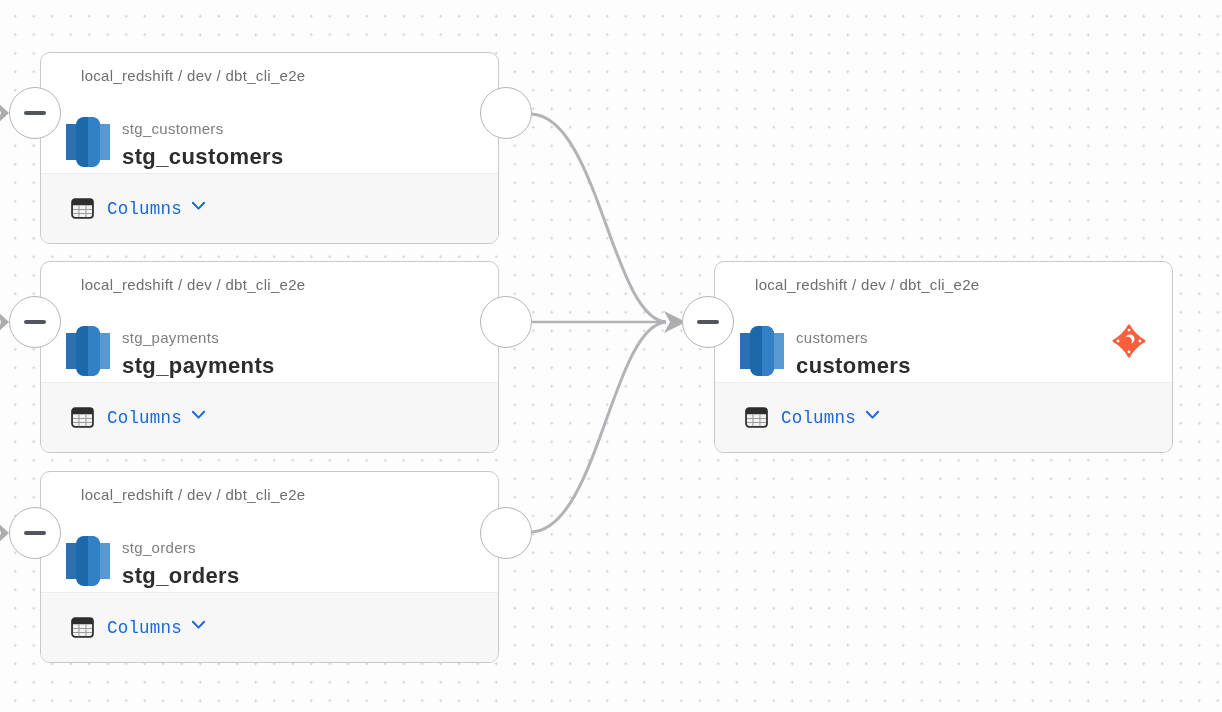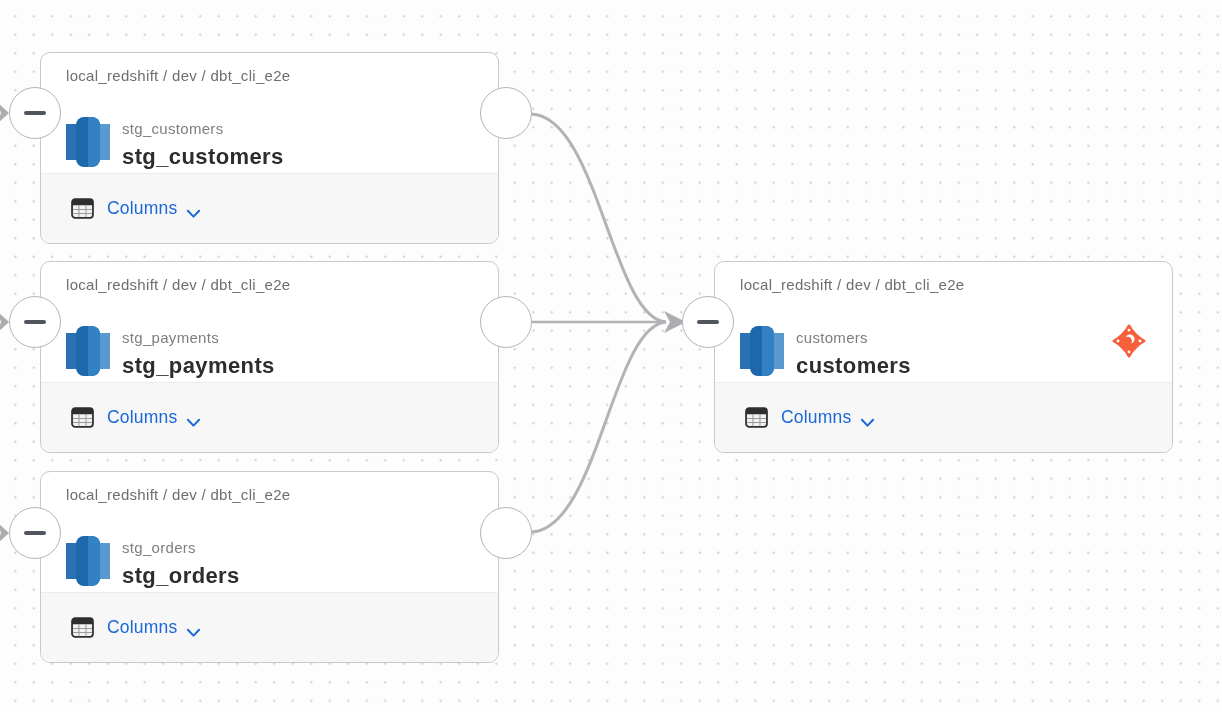--- a/index.html
+++ b/index.html
@@ -19,38 +19,38 @@
   svg.edges path{stroke:#b3b3b7;stroke-width:3;fill:none;}
   svg.edges .straight{stroke-width:2.6;}
   svg.edges polygon{fill:#adadb1;}
 
   .node{
     position:absolute;width:459px;height:192px;box-sizing:border-box;
     background:#fff;border:1.5px solid #c9c9cb;border-radius:10px;
     z-index:2;
   }
   .crumb{
-    position:absolute;left:25px;top:14px;
+    position:absolute;left:40px;top:14px;
     font-size:15px;color:#6e6e70;letter-spacing:.3px;white-space:nowrap;
   }
   .main-row{position:absolute;left:25px;top:64px;display:flex;gap:12px;align-items:flex-start;}
   .rs-icon{width:44px;height:50px;display:block;}
   .names{padding-top:2px;}
   .sub{font-size:15px;line-height:20px;color:#7e7e82;letter-spacing:.3px;}
   .title{font-size:22px;line-height:29px;margin-top:3px;color:#2d2d30;font-weight:700;letter-spacing:.4px;}
   .node-footer{
     position:absolute;left:0;right:0;bottom:0;height:70px;box-sizing:border-box;
     background:#f7f7f7;border-top:1px solid #ececec;border-radius:0 0 9px 9px;
     display:flex;align-items:center;padding-left:30px;gap:13px;
   }
   .tbl-icon{width:23px;height:23px;display:block;}
   .columns-btn{
-    display:flex;align-items:flex-end;gap:9px;
+    display:flex;align-items:flex-start;gap:9px;
     background:none;border:none;padding:0;cursor:pointer;
-    font-family:Liberation Sans, sans-serif;
+    font-family:Liberation Mono, monospace;
     font-size:17.5px;color:#1a67da;letter-spacing:.2px;
   }
   .chev{width:15px;height:10px;display:block;margin-top:2px;}
 
   .handle{
     position:absolute;width:52px;height:52px;border-radius:50%;box-sizing:border-box;
     background:#fff;border:1.6px solid #b5b5b7;z-index:3;
     display:flex;align-items:center;justify-content:center;cursor:pointer;
   }
   .handle .bar{width:22px;height:3.5px;background:#51565e;border-radius:2px;}

